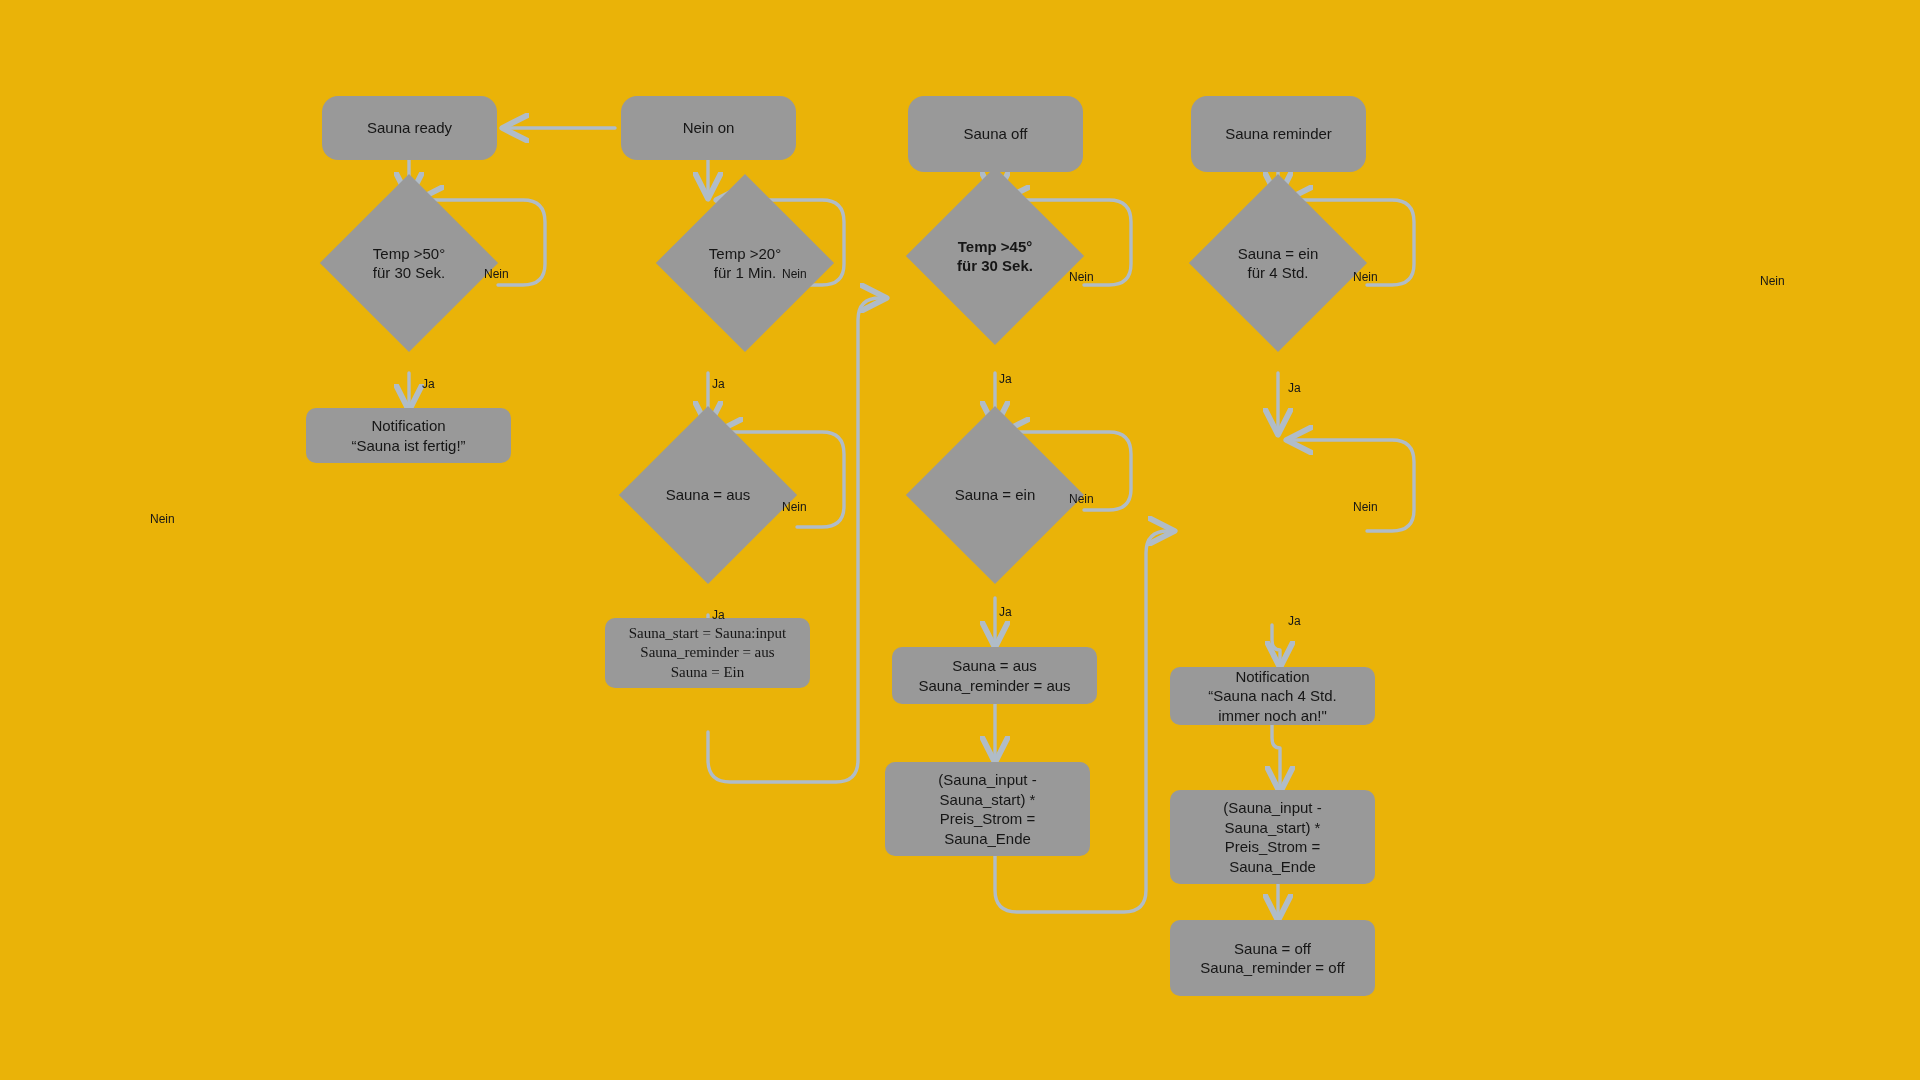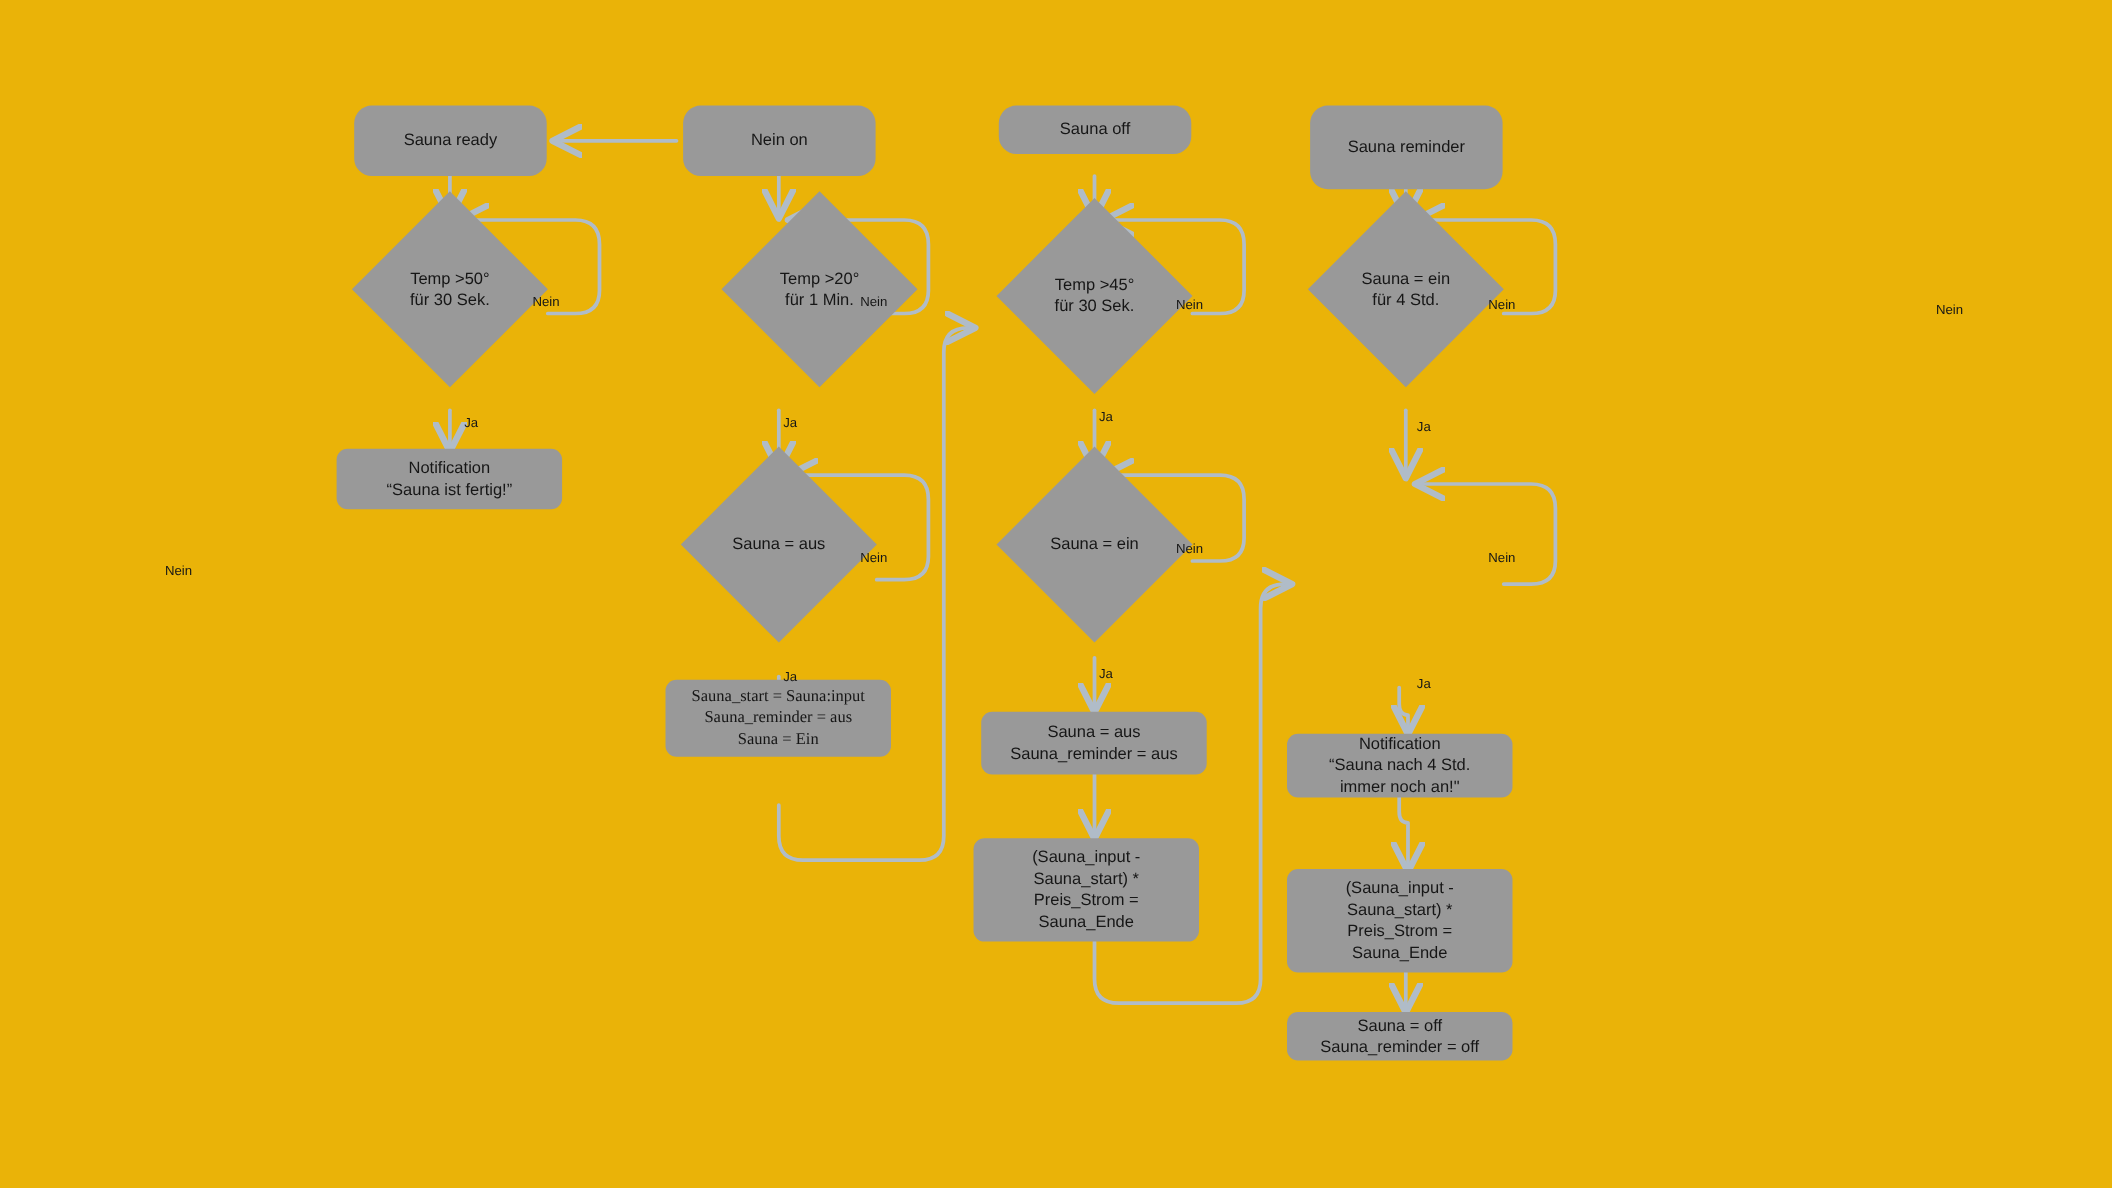--- a/index.html
+++ b/index.html
@@ -149,25 +149,25 @@
     <div class="dshape"></div>
     <span class="label">Sauna = aus</span>
   </div>
 
   <div class="node process" style="left:605px; top:618px; width:205px; height:70px;font-family:Liberation Serif, serif;">
     <span class="label">Sauna_start = Sauna:input
 Sauna_reminder = aus
 Sauna = Ein</span>
   </div>
 
-  <div class="node terminator" style="left:908px; top:96px; width:175px; height:44px;">
+  <div class="node terminator" style="left:908px; top:96px; width:175px; height:76px;">
     <span class="label">Sauna off</span>
   </div>
 
-  <div class="node decision" style="left:932px; top:206px; width:126px; height:126px;">
+  <div class="node decision" style="left:932px; top:193px; width:126px; height:126px;font-weight:bold;">
     <div class="dshape"></div>
     <span class="label">Temp &gt;45°
 für 30 Sek.</span>
   </div>
 
   <div class="node decision" style="left:932px; top:432px; width:126px; height:126px;">
     <div class="dshape"></div>
     <span class="label">Sauna = ein</span>
   </div>
 
@@ -200,21 +200,21 @@
 immer noch an!"</span>
   </div>
 
   <div class="node process" style="left:1170px; top:790px; width:205px; height:94px;">
     <span class="label">(Sauna_input -
 Sauna_start) *
 Preis_Strom =
 Sauna_Ende</span>
   </div>
 
-  <div class="node process" style="left:1170px; top:920px; width:205px; height:44px;">
+  <div class="node process" style="left:1170px; top:920px; width:205px; height:76px;">
     <span class="label">Sauna = off
 Sauna_reminder = off</span>
   </div>
 
   <div class="edge-label" style="left:484px; top:267px;"><span>Nein</span></div>
 
   <div class="edge-label" style="left:422px; top:377px;"><span>Ja</span></div>
 
   <div class="edge-label" style="left:782px; top:267px;"><span>Nein</span></div>
 

